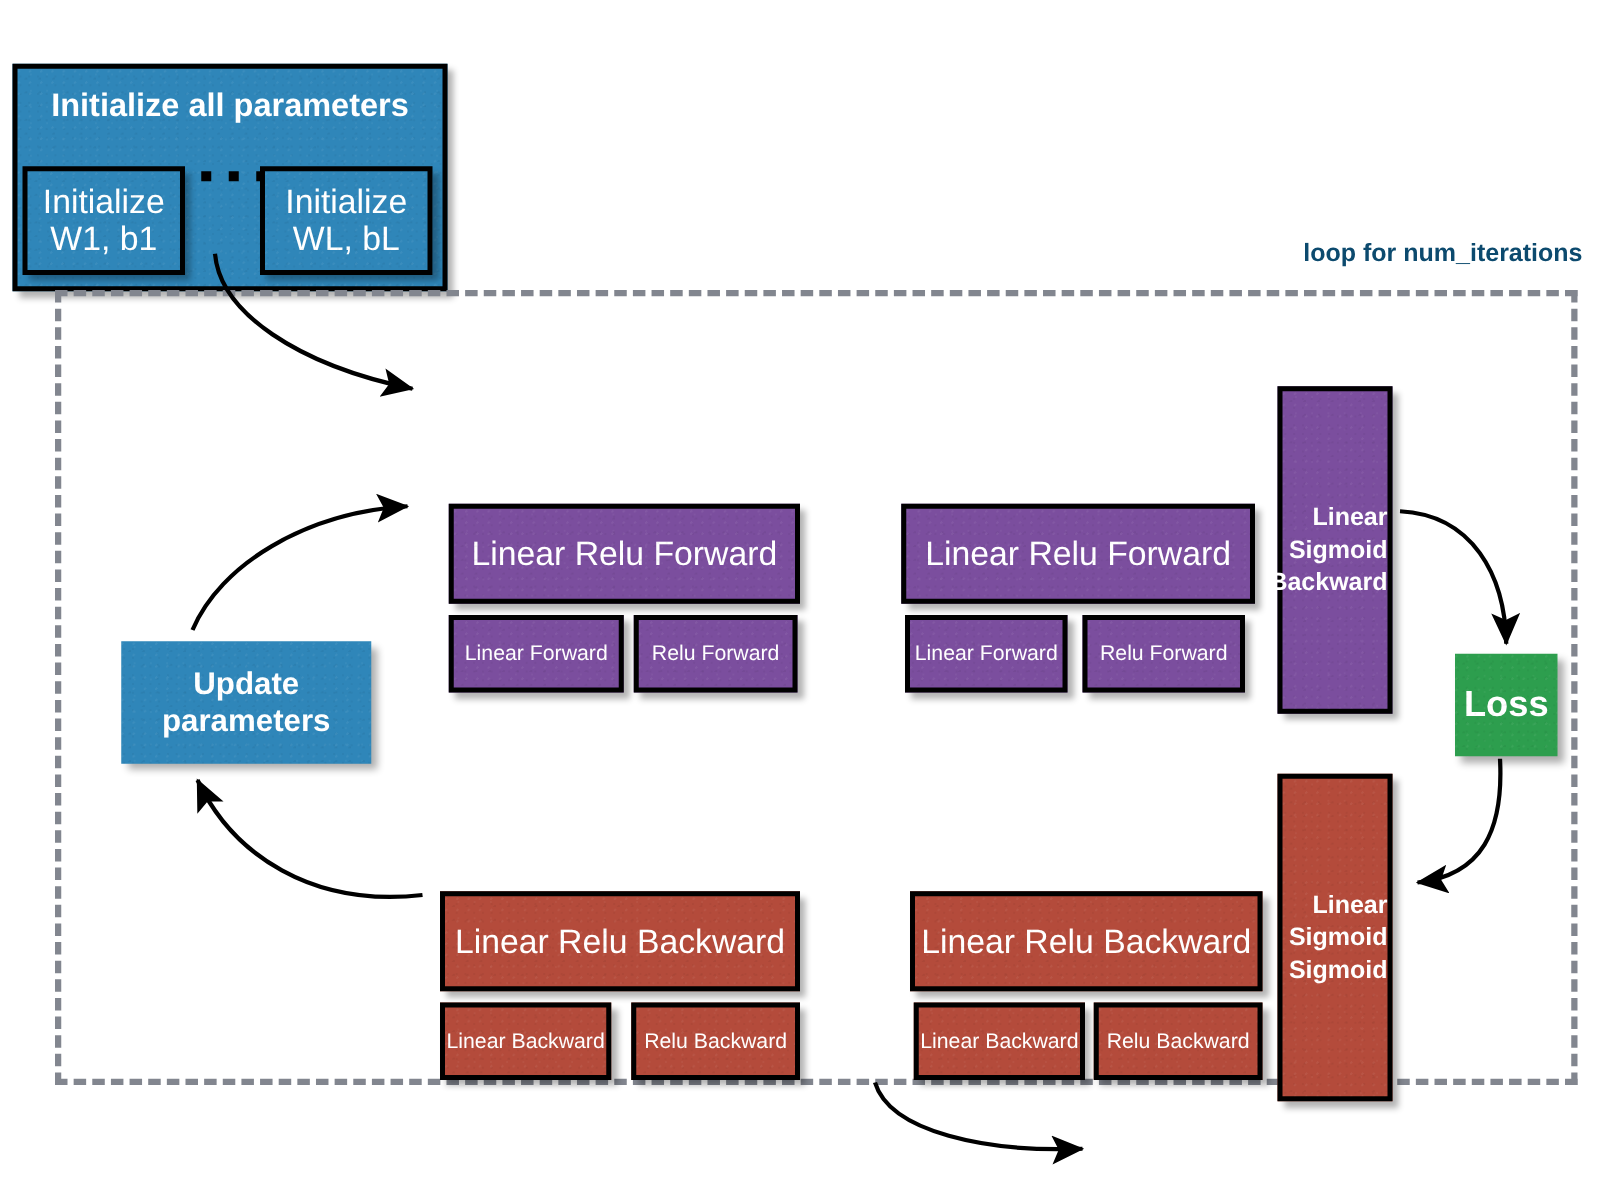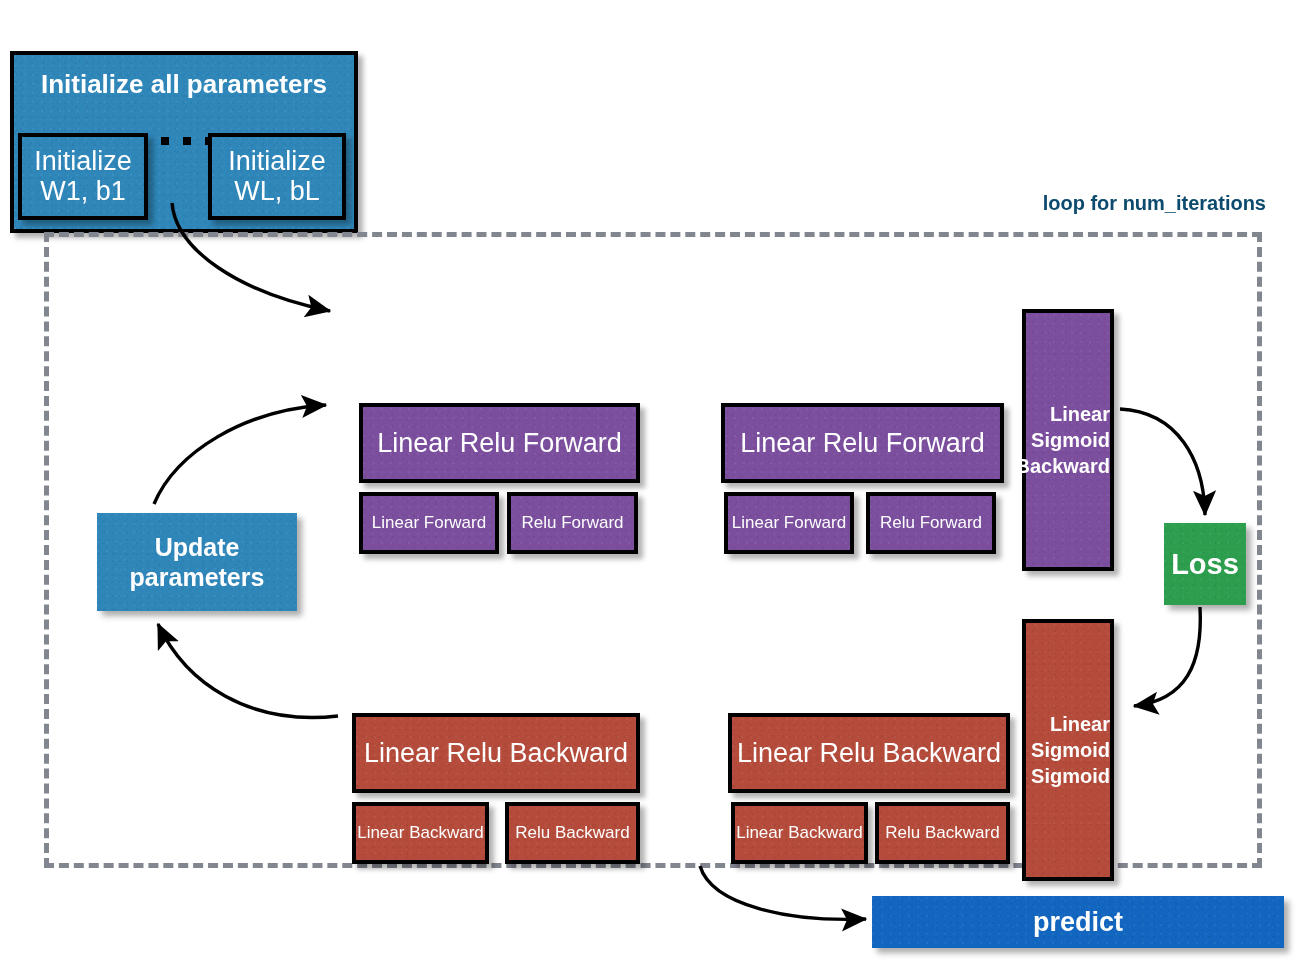--- a/index.html
+++ b/index.html
@@ -254,23 +254,20 @@
 
   <div class="blk noborder c-blue lbl-update" style="left:73px; top:513px; width:200px; height:98px; flex-direction:column;margin-left:24px;">
     <span>Update</span>
     <span>parameters</span>
   </div>
 
   <div class="blk noborder c-green lbl-loss" style="left:1164px; top:523px; width:82px; height:82px;">
     <span>Loss</span>
   </div>
 
-  <div class="blk noborder c-brightblue lbl-predict" style="left:872px; top:896px; width:412px; height:52px;">
-    <span>predict</span>
-  </div>
 
   <svg id="arrows" viewBox="0 0 1296 960">
     <defs>
       <marker id="ah" markerWidth="9" markerHeight="9" refX="7.2" refY="3.4" orient="auto" markerUnits="strokeWidth">
         <path d="M0,0 L7.6,3.4 L0,6.8 L1.6,3.4 z" fill="#000000"></path>
       </marker>
     </defs>
 
     <path d="M172,203 C176,250 238,292 330,311" fill="none" stroke="#000000" stroke-width="3.4" marker-end="url(#ah)"></path>
 

